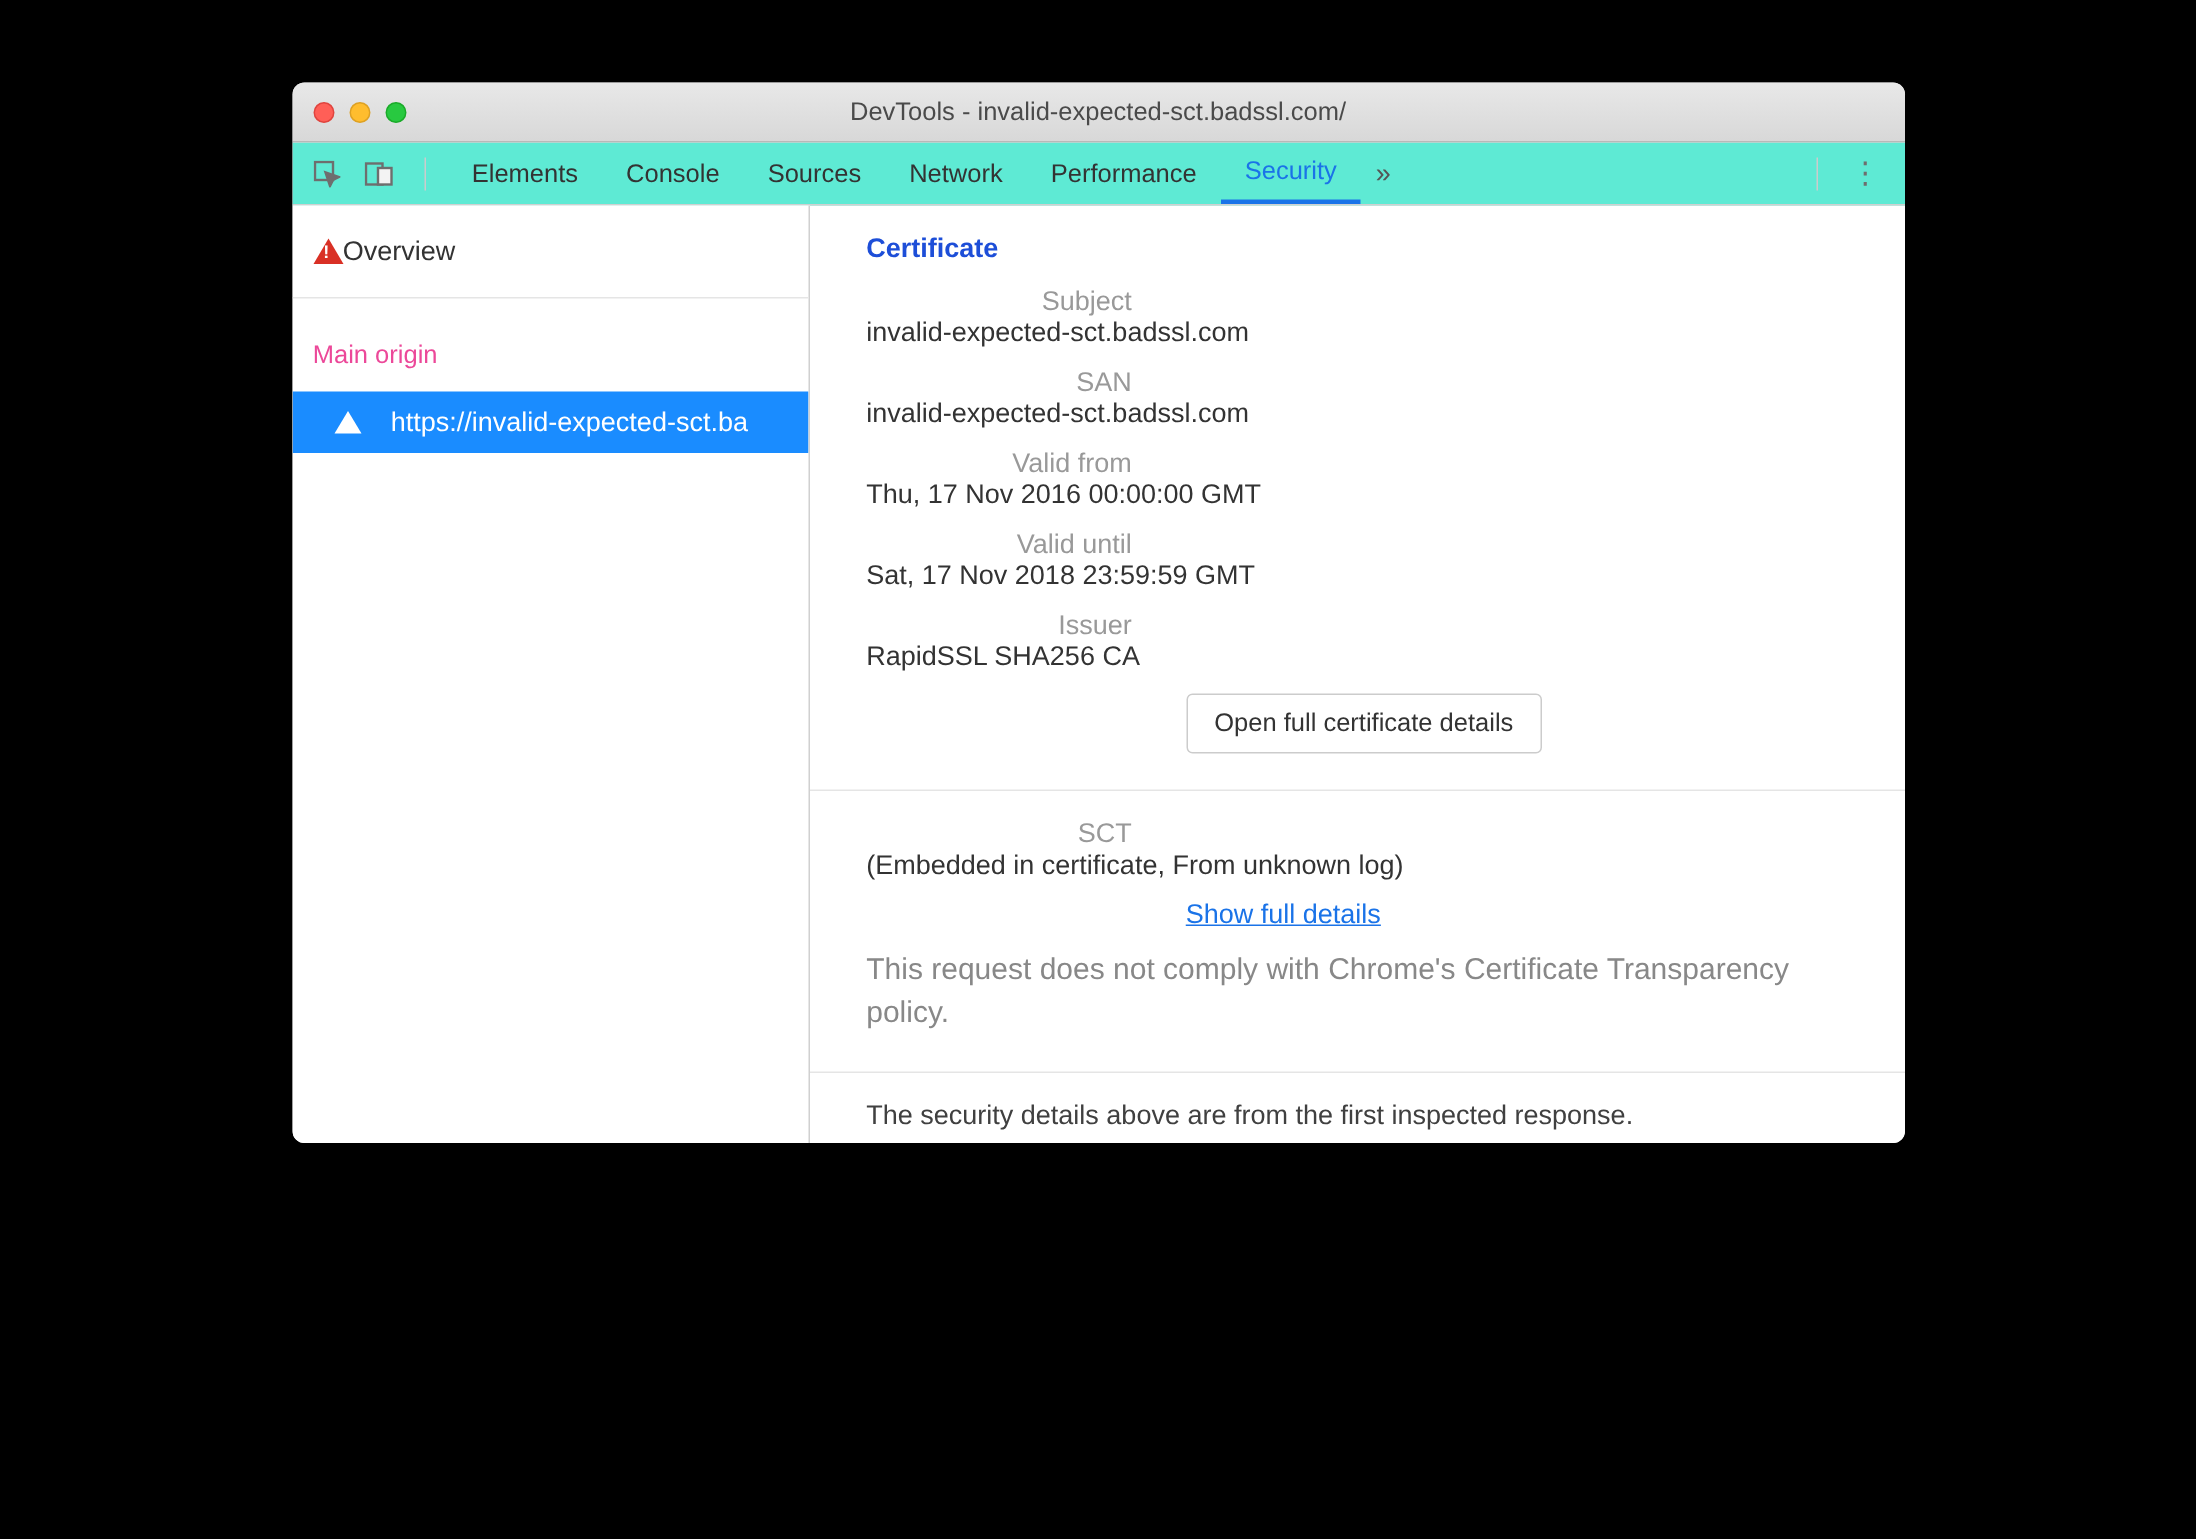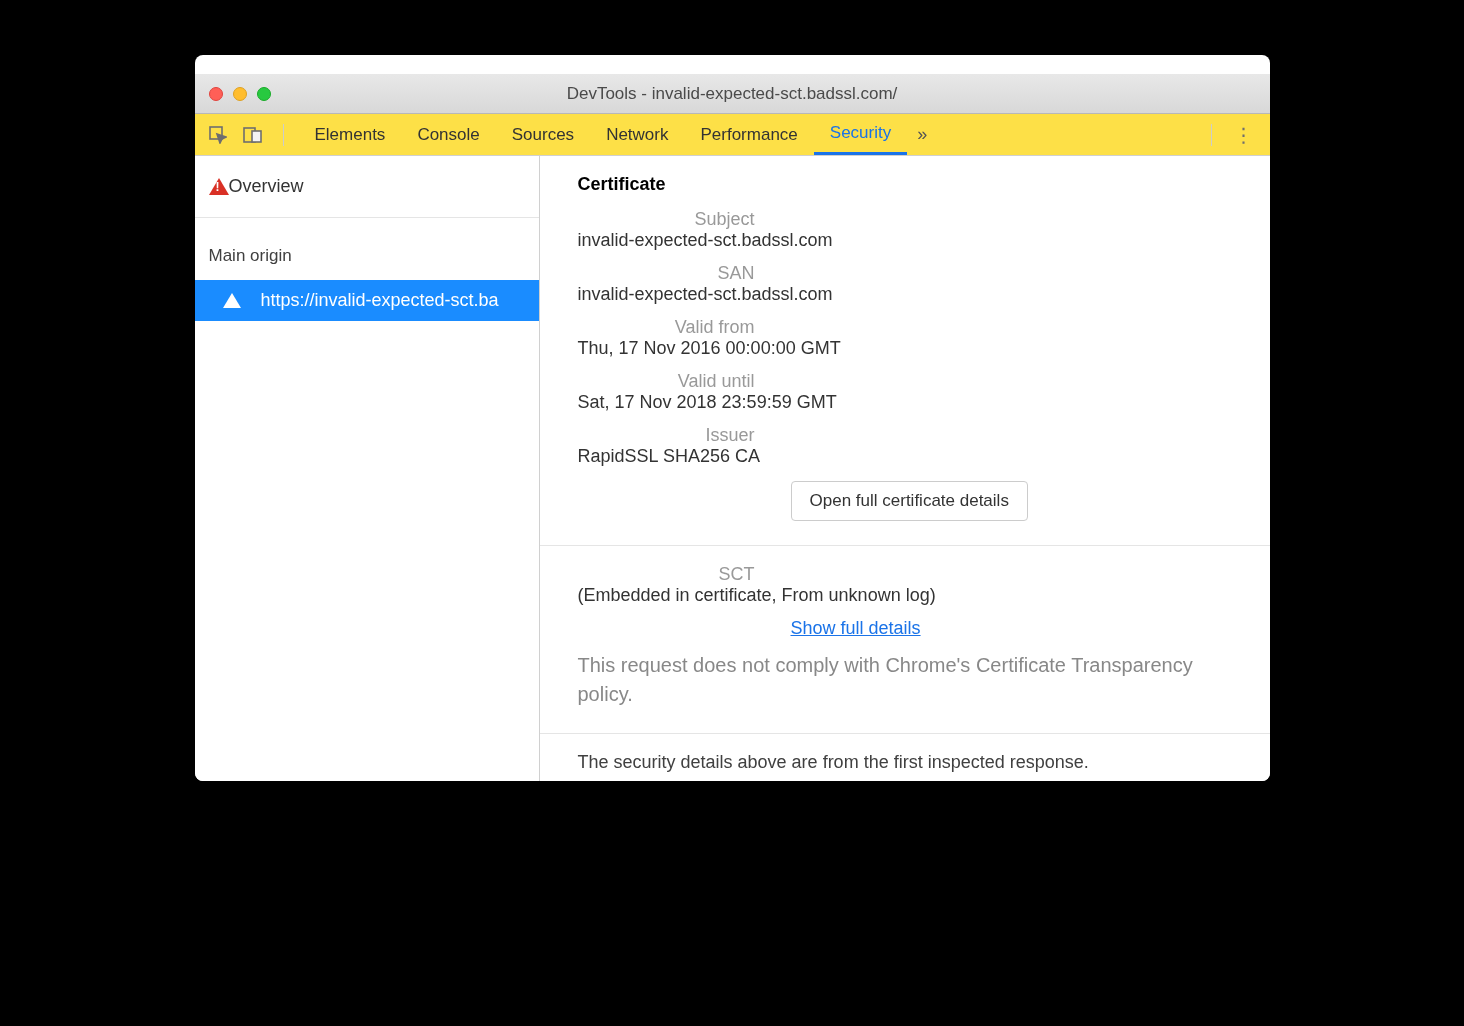--- a/index.html
+++ b/index.html
@@ -21,38 +21,37 @@
     box-shadow: 0 20px 60px rgba(0,0,0,0.5);
   }
   .titlebar {
     height: 40px;
     background: linear-gradient(#e8e8e8, #d8d8d8);
     display: flex;
     align-items: center;
     padding: 0 14px;
     border-bottom: 1px solid #b8b8b8;
     position: relative;
-    margin-top: 19px;
   }
   .traffic-lights { display: flex; gap: 10px; }
   .tl { width: 14px; height: 14px; border-radius: 50%; }
   .tl.red { background: #ff5f57; border: 0.5px solid #e0443e; }
   .tl.yellow { background: #ffbd2e; border: 0.5px solid #dea123; }
   .tl.green { background: #28c940; border: 0.5px solid #1aab29; }
   .titlebar-title {
     position: absolute;
     left: 0; right: 0;
     text-align: center;
     font-size: 17px;
     color: #4a4a4a;
     pointer-events: none;
   }
   .toolbar {
     height: 42px;
-    background: #fde047;
+    background: #5eead4;
     border-bottom: 1px solid #d0d0d0;
     display: flex;
     align-items: center;
     padding: 0 8px;
     gap: 5px;
   }
   .tool-icon {
     width: 30px; height: 30px;
     display: flex; align-items: center; justify-content: center;
     color: #6e6e6e;
@@ -101,21 +100,21 @@
     content: "!";
     position: absolute;
     left: -3px; top: 2px;
     color: #fff;
     font-size: 12px;
     font-weight: bold;
   }
   .section-label {
     padding: 28px 14px 14px 14px;
     font-size: 17px;
-    color: #404040;
+    color: #ec4899;
   }
   .origin-item {
     background: #1a8cff;
     color: #fff;
     padding: 10px 14px 10px 28px;
     font-size: 18px;
     display: flex;
     align-items: center;
     gap: 20px;
     white-space: nowrap;
@@ -133,21 +132,21 @@
     overflow-y: auto;
     background: #fff;
   }
   .block {
     padding: 18px 38px 24px 38px;
     border-bottom: 1px solid #e5e5e5;
   }
   .block h2 {
     font-size: 18px;
     font-weight: 600;
-    color: #000000;
+    color: #1d4ed8;
     margin-bottom: 14px;
   }
   .row {
     display: flex;
     align-items: baseline;
     margin-bottom: 12px;
     font-size: 18px;
     flex-direction: column;
   }
   .row .label {

